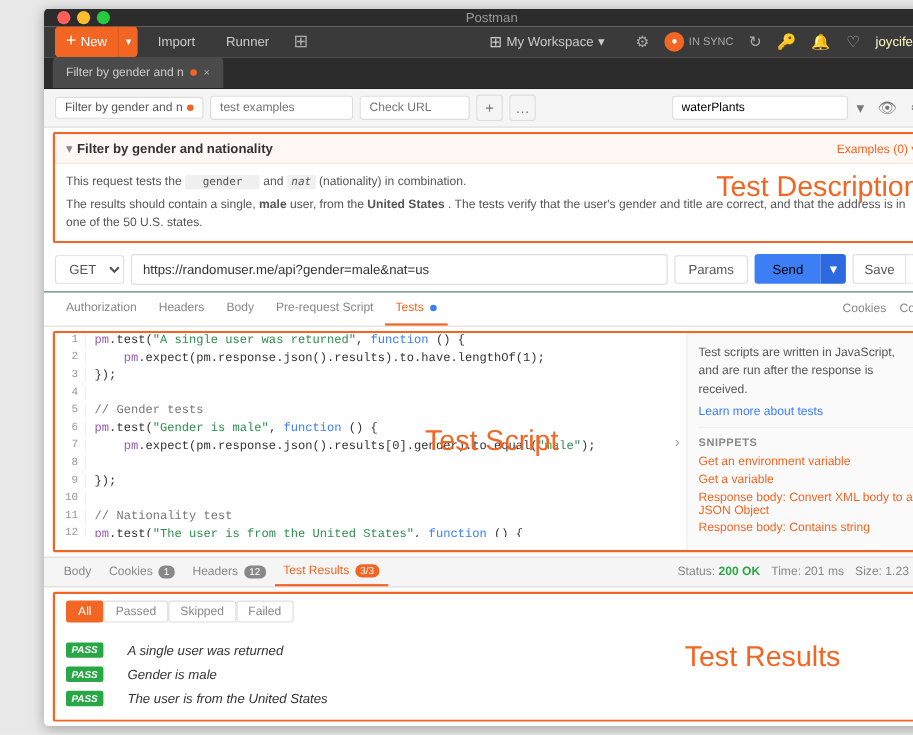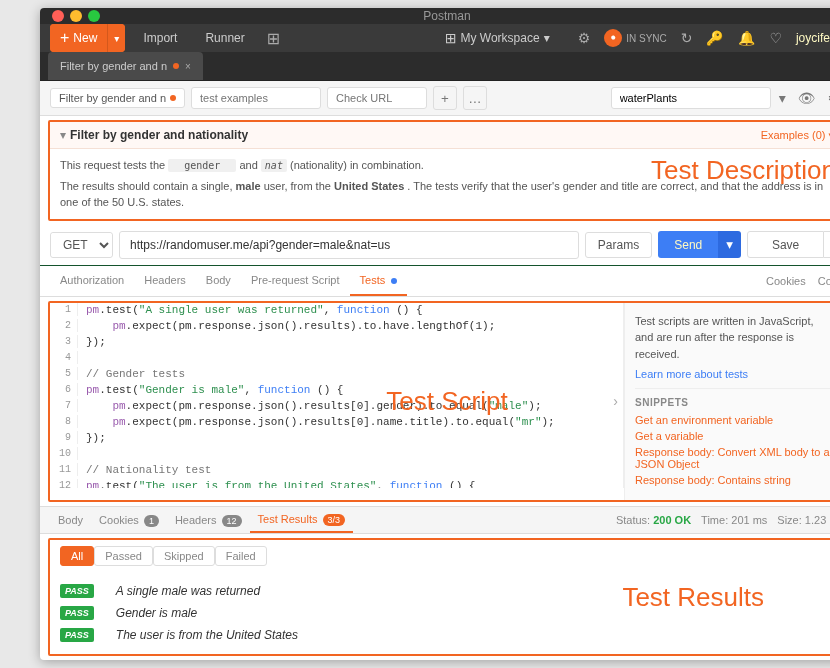--- a/index.html
+++ b/index.html
@@ -42,23 +42,23 @@
     .description-title { font-size: 12px; font-weight: 600; color: #333; }
     .description-body { padding: 8px 10px; background: white; font-size: 11px; color: #555; line-height: 1.5; }
     .description-body code { background: #f0f0f0; padding: 1px 4px; border-radius: 2px; font-family: monospace; font-size: 10px; }
     .examples-btn { color: #f26522; font-size: 11px; cursor: pointer; }
 
     
     .request-row { background: white; padding: 6px 10px; display: flex; align-items: center; gap: 6px; border-bottom: 1px solid #14532d; }
     .method-select { border: 1px solid #ddd; border-radius: 3px; padding: 4px 8px; font-size: 12px; color: #555; background: white; cursor: pointer; }
     .url-full-input { flex: 1; border: 1px solid #ddd; border-radius: 3px; padding: 6px 10px; font-size: 12px; background: white; color: #333; }
     .params-btn { border: 1px solid #ddd; border-radius: 3px; padding: 5px 12px; font-size: 12px; background: white; color: #555; cursor: pointer; }
-    .send-btn { background: #3d7ef5; color: #fef9c3; border: none; border-radius: 3px 0 0 3px; padding: 6px 16px; font-size: 12px; cursor: pointer; font-weight: 500; }
+    .send-btn { background: #3d7ef5; color: #000000; border: none; border-radius: 3px 0 0 3px; padding: 6px 16px; font-size: 12px; cursor: pointer; font-weight: 500; }
     .send-arrow { background: #2d6ae0; color: white; border: none; border-radius: 0 3px 3px 0; padding: 6px 8px; cursor: pointer; }
-    .save-btn { border: 1px solid #ddd; border-radius: 3px 0 0 3px; padding: 5px 24px; font-size: 12px; background: white; color: #555; cursor: pointer; }
+    .save-btn { border: 1px solid #ddd; border-radius: 3px 0 0 3px; padding: 5px 10px; font-size: 12px; background: white; color: #555; cursor: pointer; }
     .save-arrow { border: 1px solid #ddd; border-radius: 0 3px 3px 0; border-left: none; padding: 5px 6px; background: white; color: #555; cursor: pointer; }
 
     
     .req-tabs { background: white; border-bottom: 1px solid #ddd; display: flex; align-items: center; padding: 0 10px; height: 34px; }
     .req-tab { padding: 8px 10px; font-size: 11px; color: #888; cursor: pointer; border-bottom: 2px solid transparent; }
     .req-tab.active { color: #f26522; border-bottom: 2px solid #f26522; }
     .req-tab-dot { display: inline-block; width: 6px; height: 6px; border-radius: 50%; background: #3d7ef5; margin-left: 3px; vertical-align: middle; }
     .req-tab-right { margin-left: auto; display: flex; gap: 12px; }
     .req-tab-right span { font-size: 11px; color: #888; cursor: pointer; }
 
@@ -275,21 +275,20 @@
         <div class="code-line">
           <span class="line-num">6</span>
           <span class="line-content"><span style="color:#9a5cae;">pm</span><span>.test(</span><span style="color:#2d8f4e;">"Gender is male"</span><span>, </span><span style="color:#3d7ef5;">function</span><span> () {</span></span>
         </div>
         <div class="code-line">
           <span class="line-num">7</span>
           <span class="line-content">    <span style="color:#9a5cae;">pm</span><span>.expect(pm.response.json().results[0].gender).to.equal(</span><span style="color:#2d8f4e;">"male"</span><span>);</span></span>
         </div>
         <div class="code-line">
           <span class="line-num">8</span>
-          <span class="line-content">    <span style="color:#9a5cae;">pm</span><span>.expect(pm.response.json().results[0].name.title).to.equal(</span><span style="color:#2d8f4e;">"mr"</span><span>);</span></span>
         </div>
         <div class="code-line">
           <span class="line-num">9</span>
           <span class="line-content">});</span>
         </div>
         <div class="code-line">
           <span class="line-num">10</span>
           <span class="line-content"></span>
         </div>
         <div class="code-line">
@@ -341,21 +340,21 @@
 
       <div class="filter-tabs">
         <button class="filter-tab active">All</button>
         <button class="filter-tab">Passed</button>
         <button class="filter-tab">Skipped</button>
         <button class="filter-tab">Failed</button>
       </div>
       <div class="test-results-area">
         <div class="test-result-row">
           <span class="pass-badge">PASS</span>
-          <span class="test-result-text">A single male was returned</span>
+          <span class="test-result-text">A single user was returned</span>
         </div>
         <div class="test-result-row">
           <span class="pass-badge">PASS</span>
           <span class="test-result-text">Gender is male</span>
         </div>
         <div class="test-result-row">
           <span class="pass-badge">PASS</span>
           <span class="test-result-text">The user is from the United States</span>
         </div>
       </div>

